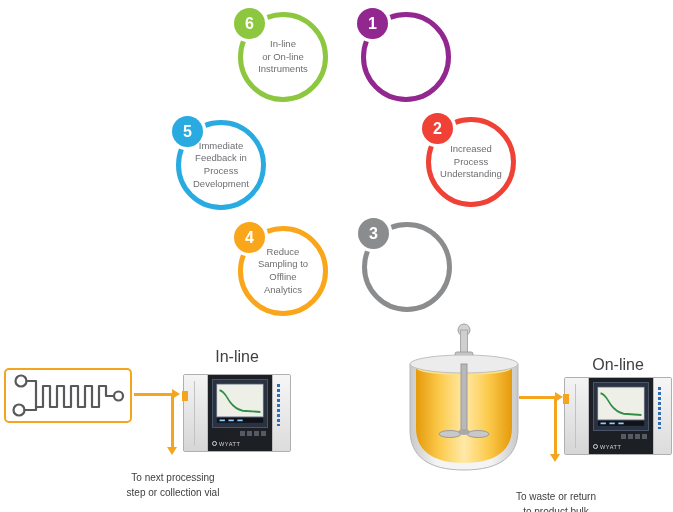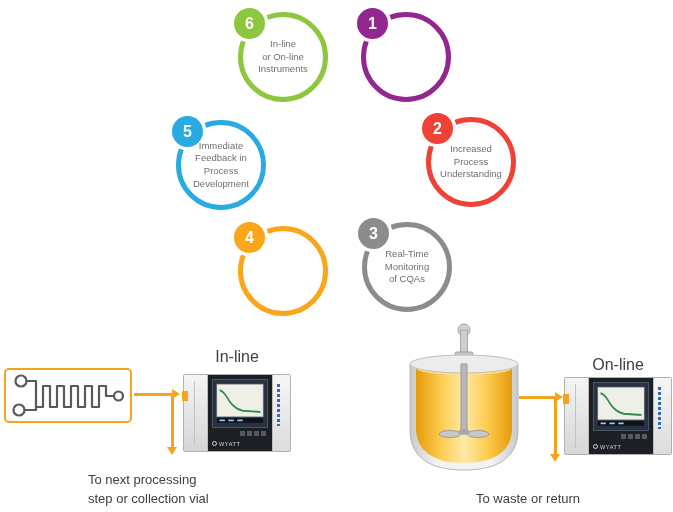--- a/index.html
+++ b/index.html
@@ -22,21 +22,21 @@
   .pos-c5 { left:176px; top:120px; }
   .pos-c6 { left:238px; top:12px; }
 
   .main-title { position:absolute; left:256px; top:137px; width:176px; text-align:center;
                 font-weight:bold; font-size:15.5px; color:#231f20; line-height:1.35; white-space:pre-line; }
 
   .sect-heading { position:absolute; width:108px; text-align:center; font-size:16px; color:#3f4042; }
   .heading-inline { left:183px; top:348px; }
   .heading-online { left:564px; top:356px; }
 
-  .caption { position:absolute; font-size:13px; color:#3f4042; line-height:1.45;
+  .caption { position:absolute; text-align:center; font-size:10px; color:#3f4042; line-height:1.45;
              white-space:pre-line; }
   .caption-inline { left:88px;  top:471px; width:170px; }
   .caption-online { left:476px; top:490px; width:160px; }
 
   
   .aline-h { position:absolute; height:2.5px; background:#F5A51D; }
   .aline-v { position:absolute; width:2.5px;  background:#F5A51D; }
   .ahead-r { position:absolute; width:0; height:0; border-top:5px solid transparent;
              border-bottom:5px solid transparent; border-left:8px solid #F5A51D; }
   .ahead-d { position:absolute; width:0; height:0; border-left:5px solid transparent;
@@ -95,27 +95,28 @@
 
   <div class="ring pos-c2" style="border-color: rgb(239, 65, 54);">
     <span class="badge" style="background-color: rgb(239, 65, 54);">2</span>
     <span class="ring-label">Increased
 Process
 Understanding</span>
   </div>
 
   <div class="ring pos-c4" style="border-color: rgb(250, 166, 26);">
     <span class="badge" style="background-color: rgb(250, 166, 26);">4</span>
+    <span class="ring-label">Reduce
+Sampling to
+Offline
+Analytics</span>
   </div>
 
   <div class="ring pos-c3" style="border-color: rgb(138, 140, 142);">
     <span class="badge" style="background-color: rgb(138, 140, 142);">3</span>
-    <span class="ring-label">Real-Time
-Monitoring
-of CQAs</span>
   </div>
 
 
   <div class="sect-heading heading-inline">In-line</div>
   <div class="sect-heading heading-online">On-line</div>
 
   <div class="chip" style="border-color: rgb(245, 165, 29);">
     <svg width="123" height="50" viewBox="0 0 123 50">
       <g fill="none" stroke="#58595b" stroke-width="2.2" stroke-linejoin="round" stroke-linecap="round">
         <circle cx="15" cy="11" r="5.5"></circle>

